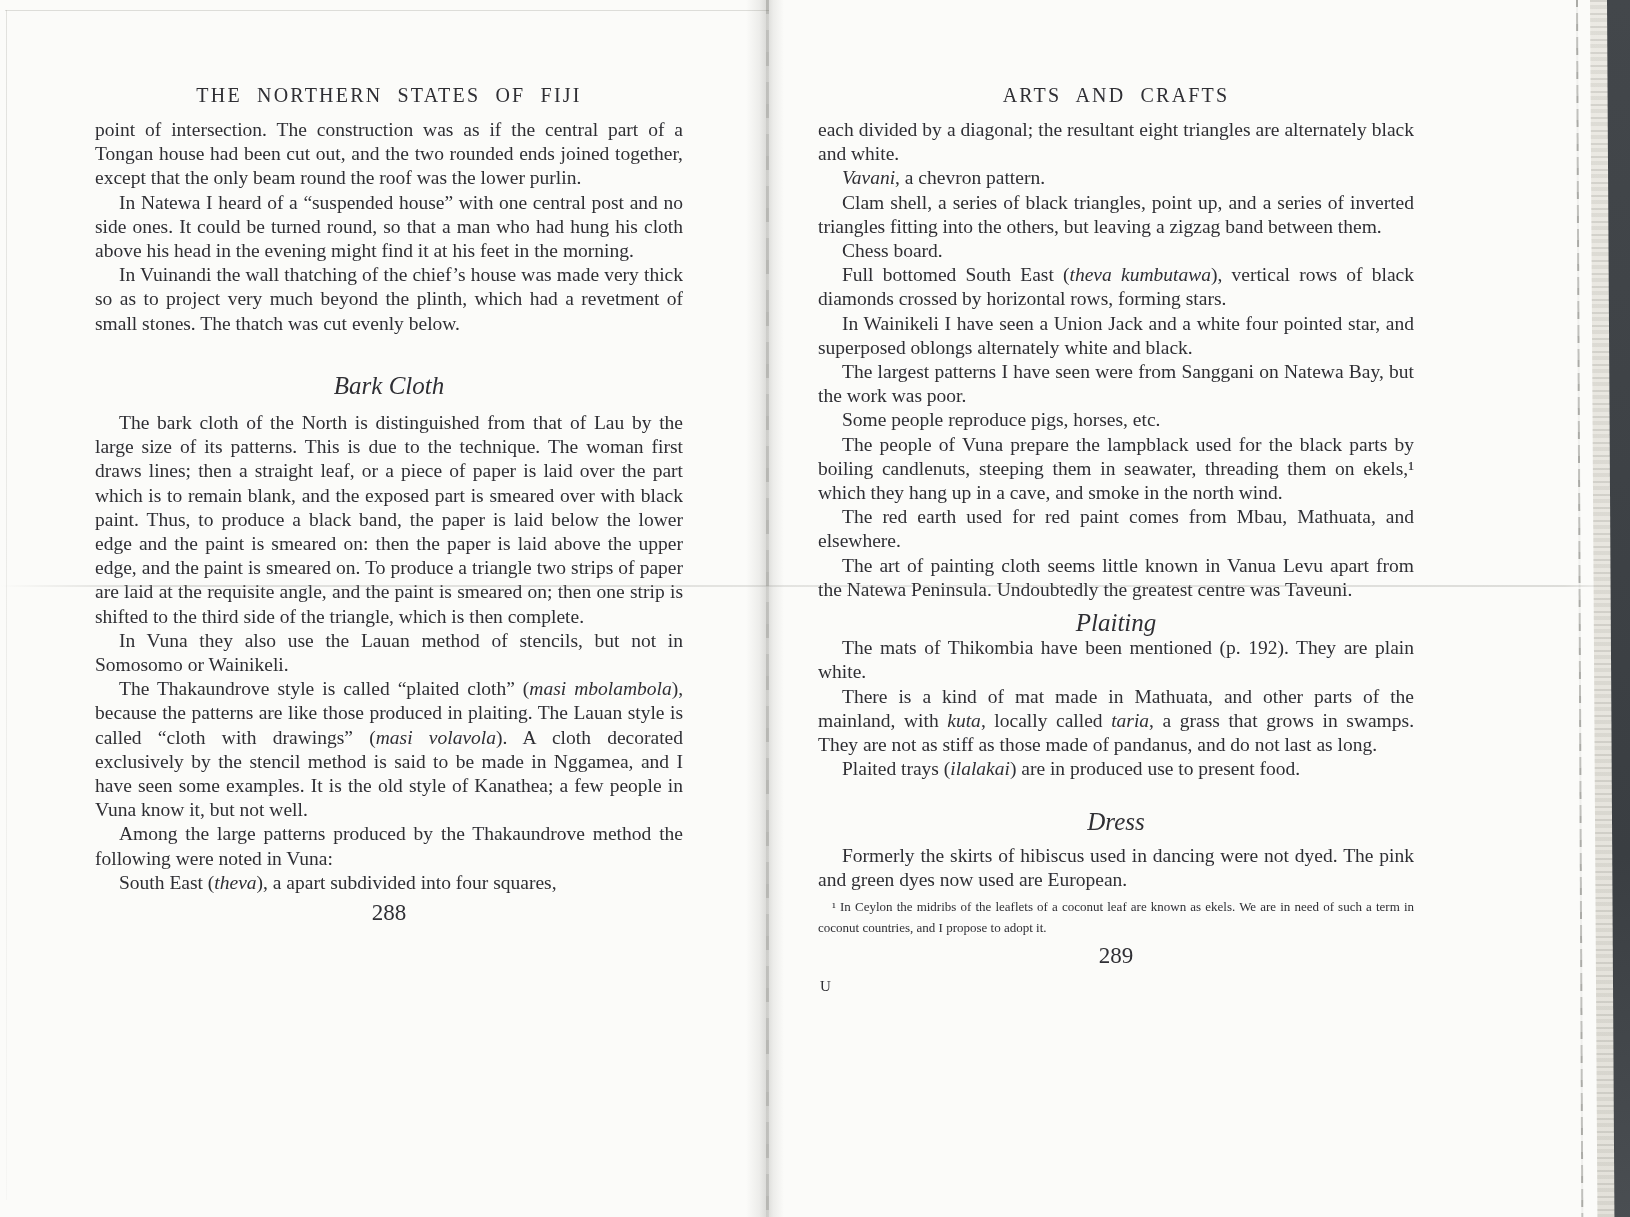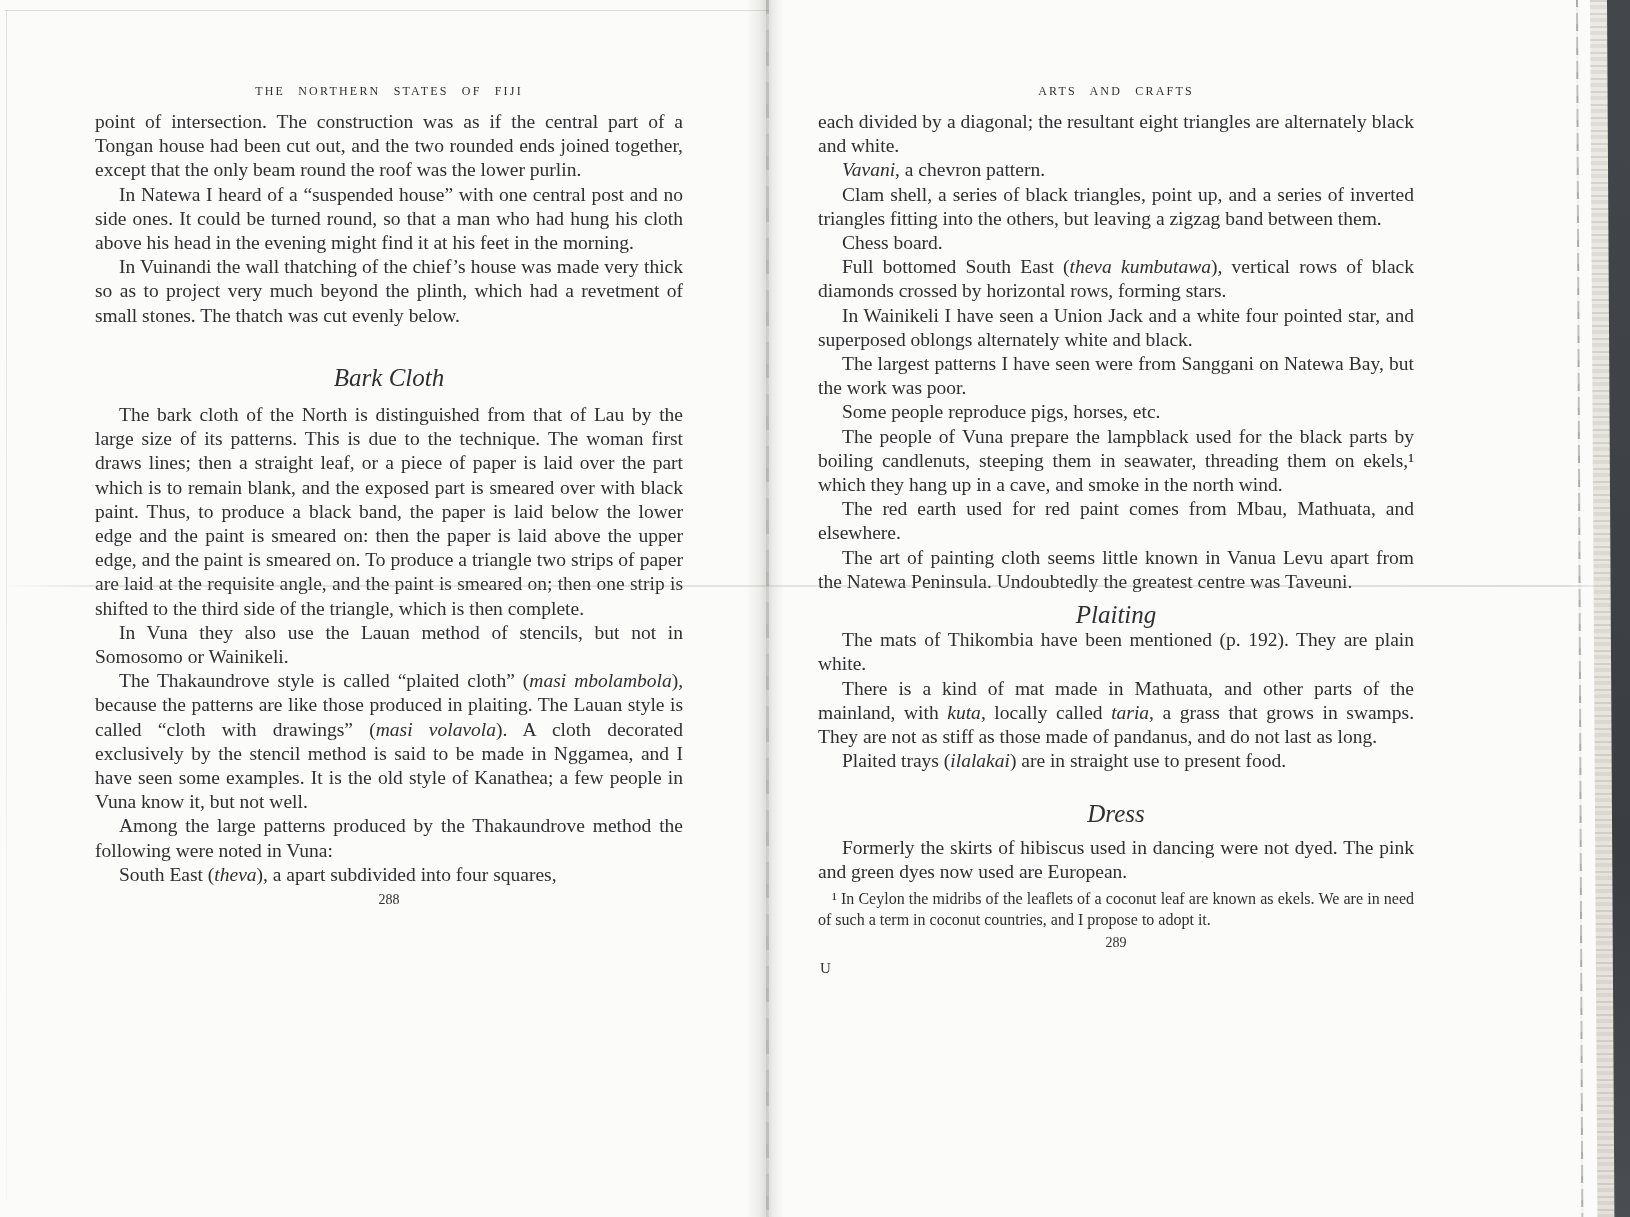--- a/index.html
+++ b/index.html
@@ -9,21 +9,21 @@
     background:var(--page,#fbfbf9);
     overflow:hidden;
     font-family:"Liberation Serif", serif;
     color:var(--ink,#2f2f34);
   }
   .page{position:absolute;top:84px;}
   .page-left{left:95px;width:588px;}
   .page-right{left:818px;width:596px;}
   .running-head{
     text-align:center;
-    font-size:12px;
+    font-size:20px;
     letter-spacing:2.2px;
     word-spacing:8px;
     margin-bottom:11px;
     white-space:nowrap;
   }
   .body-text{
     font-size:19.5px;
     line-height:24.2px;
     text-align:justify;
   }
@@ -32,30 +32,30 @@
   p.heading{
     text-align:center;
     font-style:italic;
     font-size:25px;
     text-indent:0;
   }
   p.heading.h-lg{margin-top:38px;margin-bottom:13px;}
   p.heading.h-sm{margin-top:9px;margin-bottom:1px;}
   p.heading.h-md{margin-top:29px;margin-bottom:9px;}
   p.footnote{
-    font-size:16px;
+    font-size:13px;
     line-height:20.5px;
     margin-top:5px;
     text-indent:14px;
     text-align:justify;
   }
   .it{font-style:italic;}
   .page-number{
     text-align:center;
-    font-size:14px;
+    font-size:23px;
     margin-top:5px;
   }
   .signature-mark{
     font-size:15px;
     margin-top:9px;
     margin-left:2px;
     text-align:left;
   }
   
   .gutter-shadow{
@@ -156,21 +156,21 @@
         <p class="para indent"><span>Full bottomed South East (</span><span class="it">theva kumbutawa</span><span>), vertical rows of black diamonds crossed by horizontal rows, forming stars.</span></p>
         <p class="para indent"><span>In Wainikeli I have seen a Union Jack and a white four pointed star, and superposed oblongs alternately white and black.</span></p>
         <p class="para indent"><span>The largest patterns I have seen were from Sanggani on Natewa Bay, but the work was poor.</span></p>
         <p class="para indent"><span>Some people reproduce pigs, horses, etc.</span></p>
         <p class="para indent"><span>The people of Vuna prepare the lampblack used for the black parts by boiling candlenuts, steeping them in seawater, threading them on ekels,¹ which they hang up in a cave, and smoke in the north wind.</span></p>
         <p class="para indent"><span>The red earth used for red paint comes from Mbau, Mathuata, and elsewhere.</span></p>
         <p class="para indent"><span>The art of painting cloth seems little known in Vanua Levu apart from the Natewa Peninsula. Undoubtedly the greatest centre was Taveuni.</span></p>
         <p class="heading h-sm"><span>Plaiting</span></p>
         <p class="para indent"><span>The mats of Thikombia have been mentioned (p. 192). They are plain white.</span></p>
         <p class="para indent"><span>There is a kind of mat made in Mathuata, and other parts of the mainland, with </span><span class="it">kuta</span><span>, locally called </span><span class="it">taria</span><span>, a grass that grows in swamps. They are not as stiff as those made of pandanus, and do not last as long.</span></p>
-        <p class="para indent"><span>Plaited trays (</span><span class="it">ilalakai</span><span>) are in straight use to present food.</span></p>
+        <p class="para indent"><span>Plaited trays (</span><span class="it">ilalakai</span><span>) are in produced use to present food.</span></p>
         <p class="heading h-md"><span>Dress</span></p>
         <p class="para indent"><span>Formerly the skirts of hibiscus used in dancing were not dyed. The pink and green dyes now used are European.</span></p>
         <p class="footnote"><span>¹ In Ceylon the midribs of the leaflets of a coconut leaf are known as ekels. We are in need of such a term in coconut countries, and I propose to adopt it.</span></p>
       </div>
     <div class="page-number">289</div>
     <div class="signature-mark">U</div>
   </div>
 
   <div class="gutter-shadow"></div>
   <div class="gutter-core"></div>

